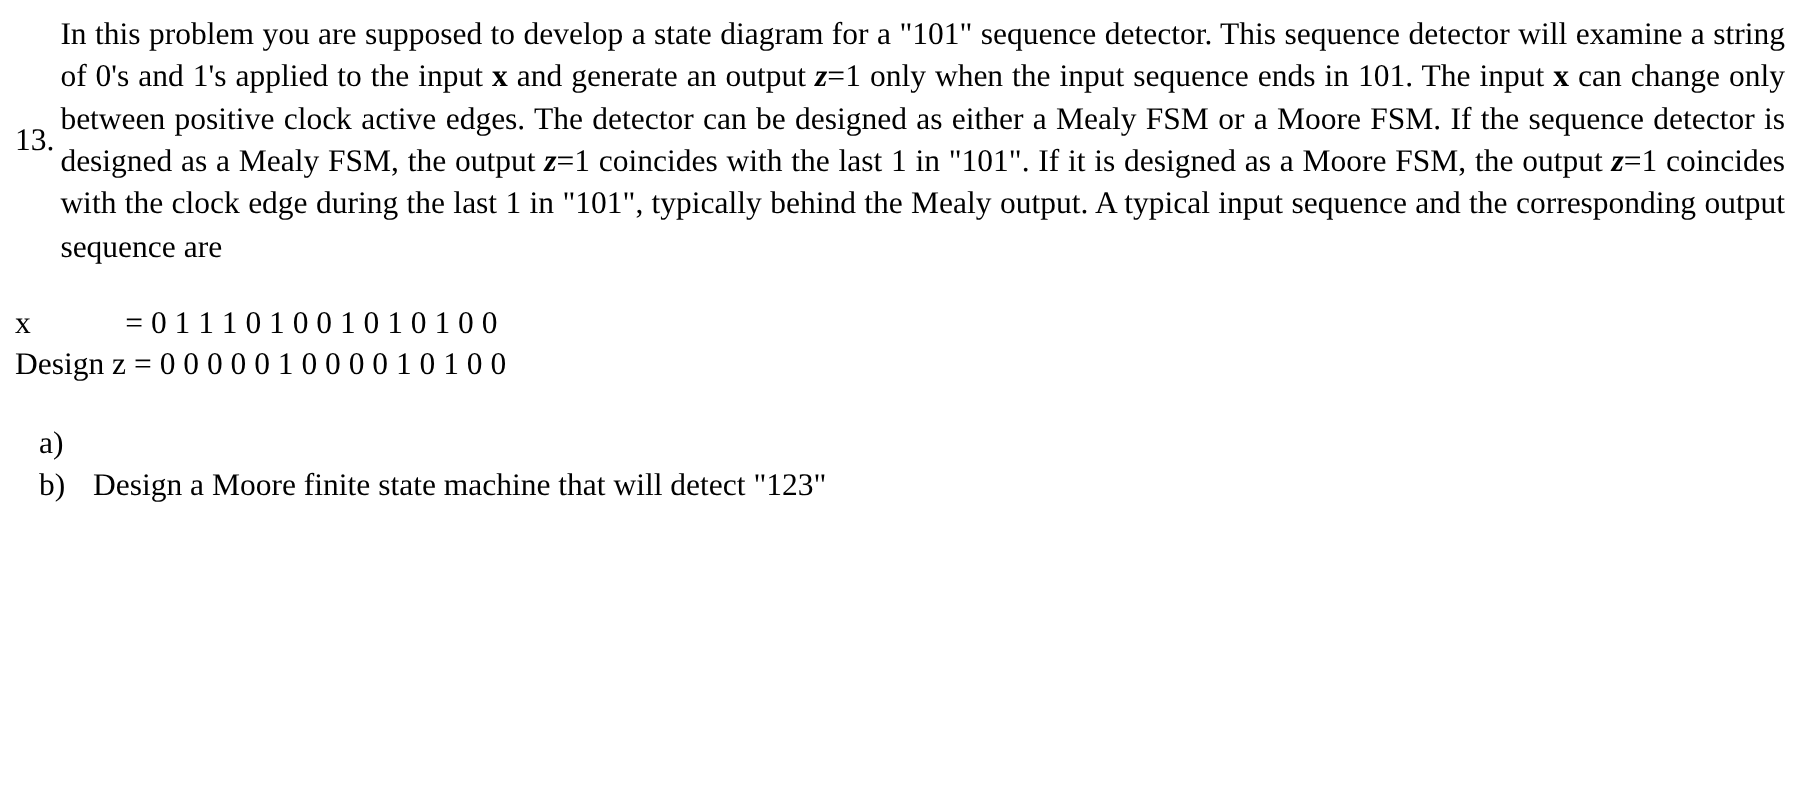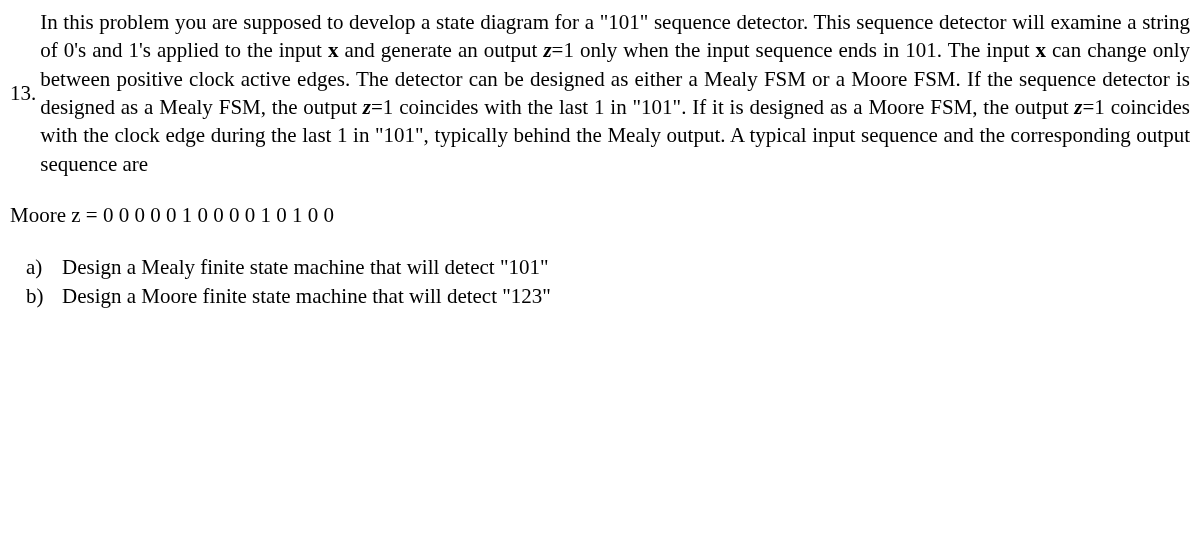--- a/index.html
+++ b/index.html
@@ -64,25 +64,25 @@
 <body>
 
 <div class="problem-container">
   <div class="problem-number">13.</div>
   <div class="problem-body">
     <span>In this problem you are supposed to develop a state diagram for a "101" sequence detector. This sequence detector will examine a string of 0's and 1's applied to the input </span><span class="bold">x</span><span> and generate an output </span><span class="bold italic">z</span><span>=1 only when the input sequence ends in 101. The input </span><span class="bold">x</span><span> can change only between positive clock active edges. The detector can be designed as either a Mealy FSM or a Moore FSM. If the sequence detector is designed as a Mealy FSM, the output </span><span class="bold italic">z</span><span>=1 coincides with the last 1 in "101". If it is designed as a Moore FSM, the output </span><span class="bold italic">z</span><span>=1 coincides with the clock edge during the last 1 in "101", typically behind the Mealy output. A typical input sequence and the corresponding output sequence are</span>
   </div>
 </div>
 
 <div class="sequences">
-  <div class="seq-row"><span class="seq-label">Moore z </span><span>= 0 0 0 0 0 1 0 0 0 0 1 0 1 0 0</span></div>
+  <div class="seq-row"><span class="seq-label">x</span>            <span>= 0 1 1 1 0 1 0 0 1 0 1 0 1 0 0</span></div>
+  <div class="seq-row"><span class="seq-label">Design z </span><span>= 0 0 0 0 0 1 0 0 0 0 1 0 1 0 0</span></div>
 </div>
 
 <div class="subparts">
   <div class="subpart">
     <div class="subpart-label">a)</div>
-    <div>Design a Mealy finite state machine that will detect "101"</div>
   </div>
   <div class="subpart">
     <div class="subpart-label">b)</div>
     <div>Design a Moore finite state machine that will detect "123"</div>
   </div>
 </div>
 
 </body></html>

